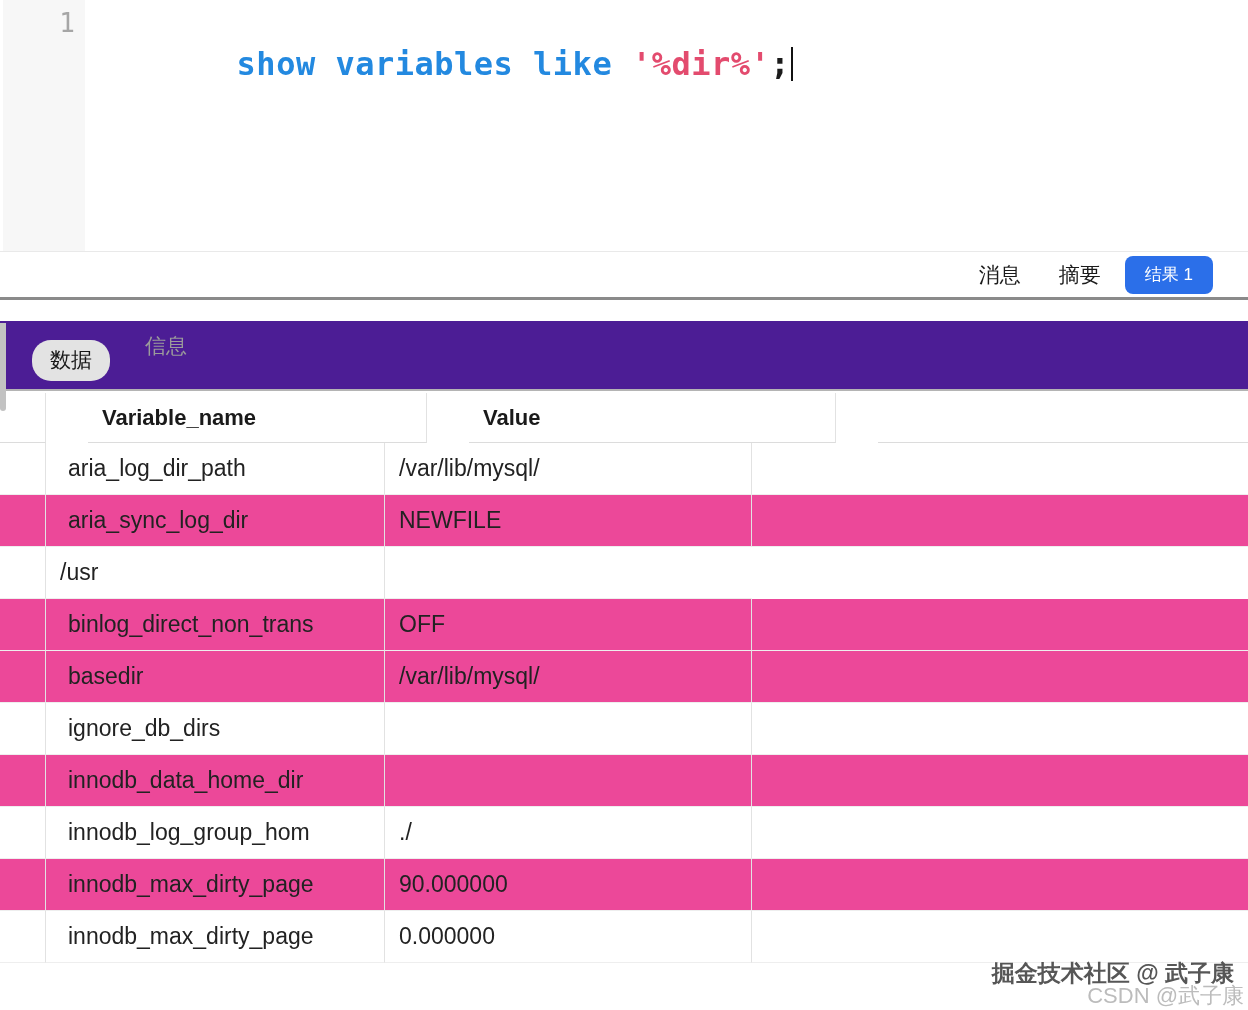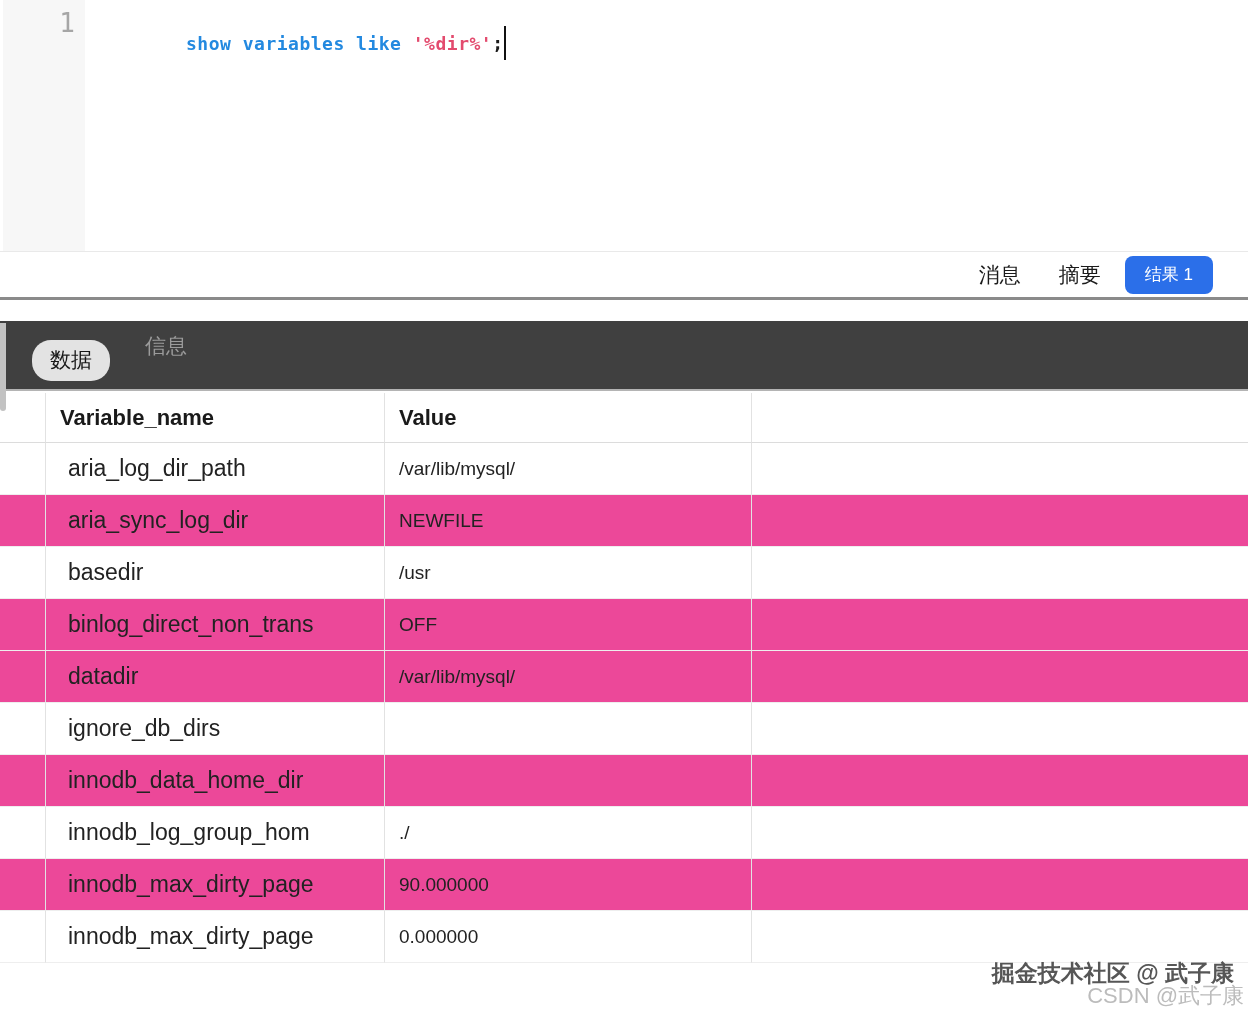--- a/index.html
+++ b/index.html
@@ -34,21 +34,21 @@
     width: 75px;
     text-align: right;
     font-family: "DejaVu Sans Mono", "Liberation Mono", monospace;
     font-size: 26px;
     color: #a6a6a6;
   }
   .editor .code-line {
     position: absolute;
     top: 7px; left: 118px;
     font-family: "DejaVu Sans Mono", "Liberation Mono", monospace;
-    font-size: 18px;
+    font-size: 32px;
     font-weight: 600;
     letter-spacing: 0.5px;
     white-space: pre;
   }
   .tok-keyword { color: #2389e0; }
   .tok-string  { color: #e34b6e; }
   .tok-plain   { color: #1b1b1b; }
   .caret {
     display: inline-block;
     width: 2px; height: 34px;
@@ -85,21 +85,21 @@
     border-radius: 8px;
     border: none;
     cursor: pointer;
   }
 
   
   .view-tabbar {
     position: absolute;
     top: 321px; left: 0;
     width: 1248px; height: 70px;
-    background: #404040;
+    background: #4c1d95;
     border-bottom: 2px solid #b4b4b4;
   }
   .pill-tab {
     position: absolute;
     top: 19px; left: 32px;
     background: #e3e3e3;
     border-radius: 19px;
     padding: 6px 18px 7px 18px;
     font-size: 21px;
     color: #161616;
@@ -128,34 +128,34 @@
     position: absolute;
     top: 393px; left: 0;
     width: 1248px; height: 617px;
     overflow: hidden;
   }
   .t-row {
     display: grid;
     grid-template-columns: 46px 339px 367px 1fr;
     height: 52px;
   }
-  .t-row.header { height: 50px; }
+  .t-row.header { height: 50px; gap: 42px; }
   .t-row.striped { background: #ec4899; }
   .t-cell {
     border-right: 1px solid #e2e2e2;
     border-bottom: 1px solid #eeeeee;
     display: flex;
     align-items: center;
     overflow: hidden;
     white-space: nowrap;
   }
   .t-cell.last { border-right: none; }
   .t-row.header .t-cell { border-bottom: 1px solid #dcdcdc; }
   .t-cell.name  { padding-left: 22px; font-size: 23px; color: #222; }
-  .t-cell.value { padding-left: 14px; font-size: 19px; color: #222; }
+  .t-cell.value { padding-left: 14px; font-size: 23px; color: #222; }
   .t-row.header .t-cell.name,
   .t-row.header .t-cell.value {
     padding-left: 14px;
     font-size: 22px;
     font-weight: 700;
     color: #1a1a1a;
   }
 
   
   .watermark1 {
@@ -220,33 +220,32 @@
           <div class="t-cell last"></div>
         </div>
         <div class="t-row striped">
           <div class="t-cell"></div>
           <div class="t-cell name">aria_sync_log_dir</div>
           <div class="t-cell value">NEWFILE</div>
           <div class="t-cell last"></div>
         </div>
         <div class="t-row">
           <div class="t-cell"></div>
-          <div class="t-cell name">basedir</div>
           <div class="t-cell value">/usr</div>
           <div class="t-cell last"></div>
         </div>
         <div class="t-row striped">
           <div class="t-cell"></div>
           <div class="t-cell name">binlog_direct_non_trans</div>
           <div class="t-cell value">OFF</div>
           <div class="t-cell last"></div>
         </div>
         <div class="t-row striped">
           <div class="t-cell"></div>
-          <div class="t-cell name">datadir</div>
+          <div class="t-cell name">basedir</div>
           <div class="t-cell value">/var/lib/mysql/</div>
           <div class="t-cell last"></div>
         </div>
         <div class="t-row">
           <div class="t-cell"></div>
           <div class="t-cell name">ignore_db_dirs</div>
           <div class="t-cell value"></div>
           <div class="t-cell last"></div>
         </div>
         <div class="t-row striped">

